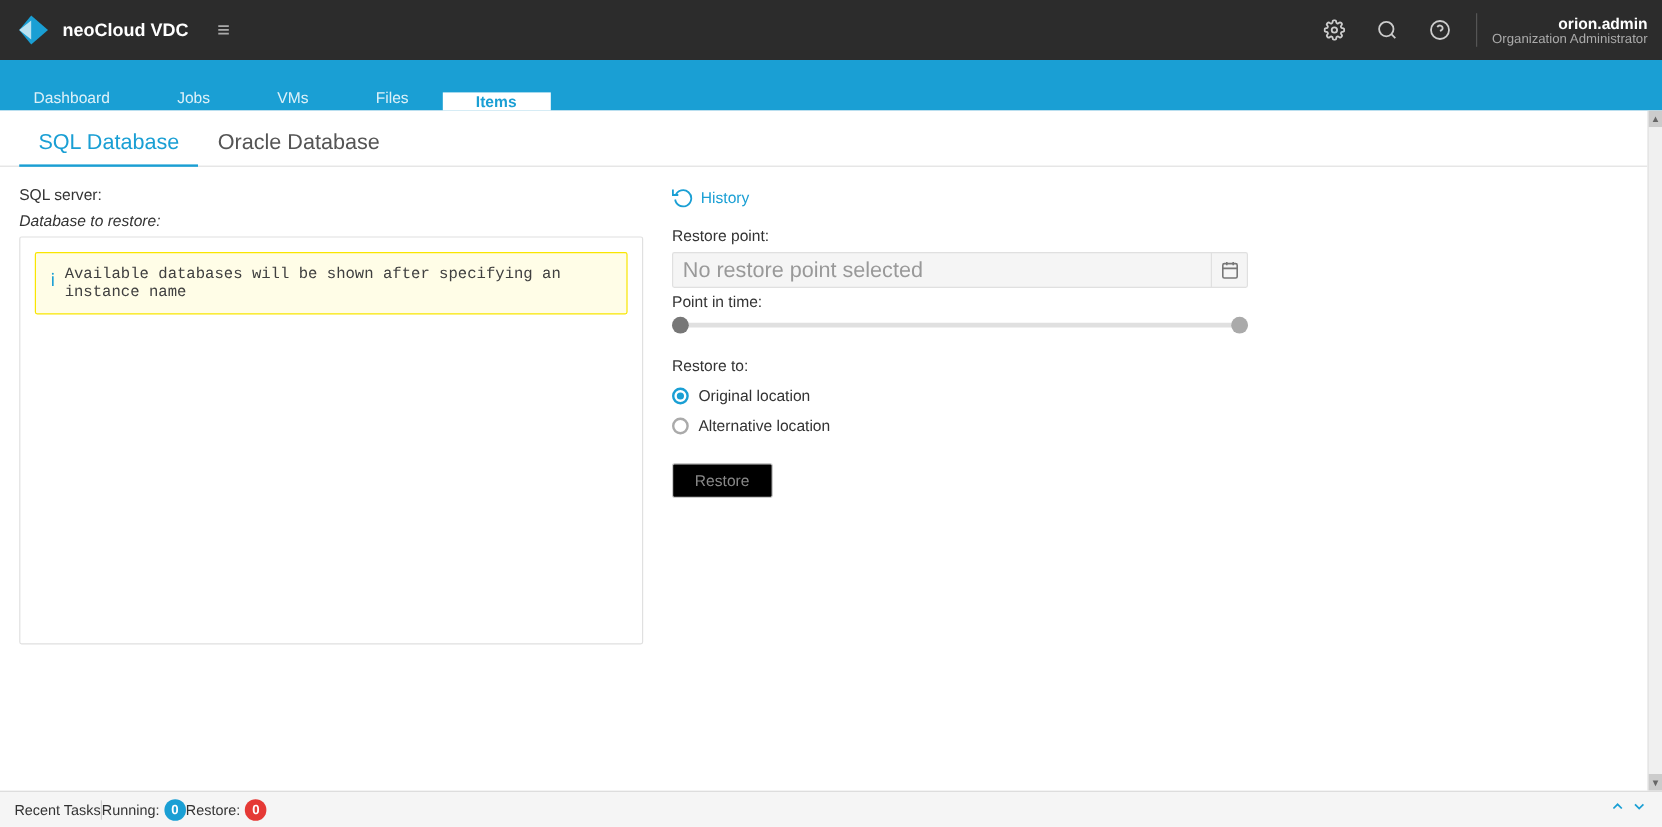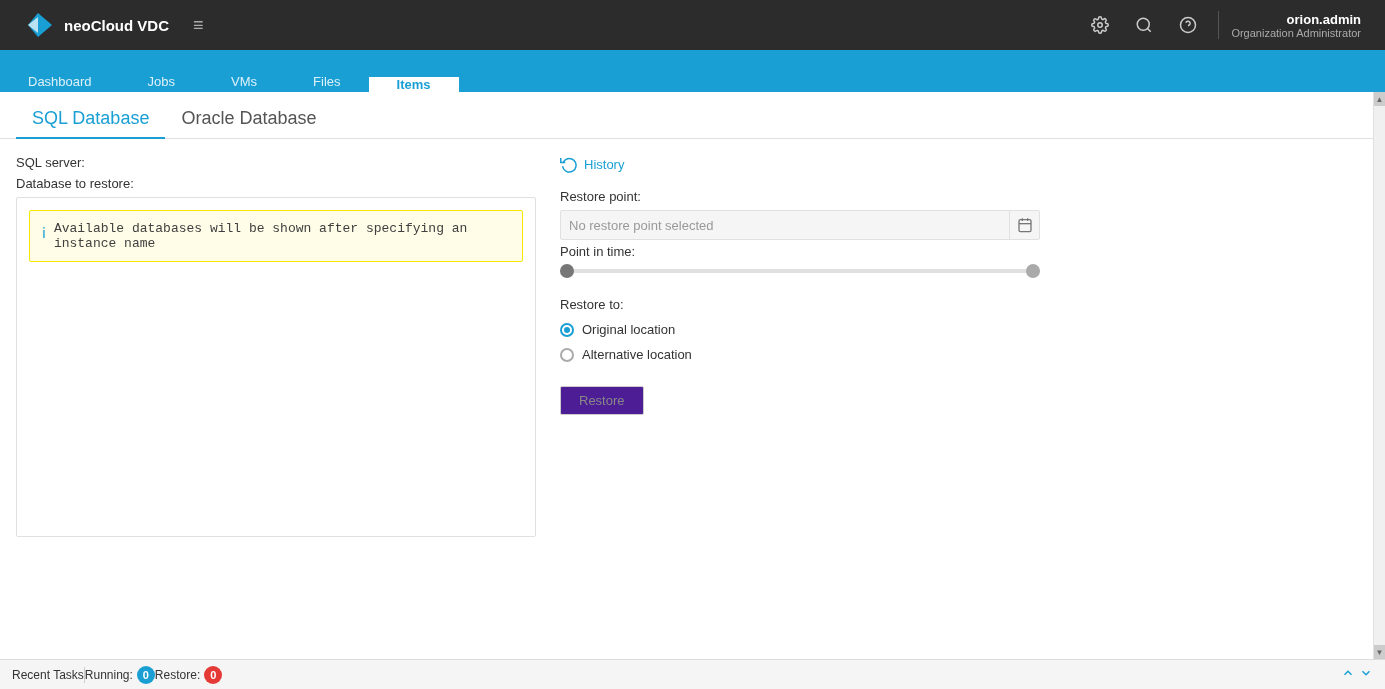--- a/index.html
+++ b/index.html
@@ -4,21 +4,21 @@
   <style>
     * { box-sizing: border-box; margin: 0; padding: 0; }
     body { font-family: 'Segoe UI', Arial, sans-serif; font-size: 13px; background: #f5f5f5; height: 689px; overflow: hidden; display: flex; flex-direction: column; }
 
     
     .topbar {
       background: #2c2c2c;
       height: 50px;
       display: flex;
       align-items: center;
-      padding: 0 24px;
+      padding: 0 12px;
       flex-shrink: 0;
     }
     .topbar-logo {
       display: flex;
       align-items: center;
       gap: 8px;
       color: white;
       font-size: 15px;
       font-weight: 600;
       margin-right: 16px;
@@ -186,20 +186,21 @@
       cursor: pointer;
       white-space: nowrap;
       height: 30px;
     }
 
     
     .db-restore-label {
       font-size: 13px;
       color: #333;
       margin-bottom: 6px;
+      font-style: italic;
     }
     .db-restore-box {
       border: 1px solid #e0e0e0;
       border-radius: 2px;
       background: white;
       height: 340px;
       display: flex;
       align-items: flex-start;
       padding: 12px;
     }
@@ -251,21 +252,21 @@
       align-items: center;
       border: 1px solid #e0e0e0;
       background: #f5f5f5;
       height: 30px;
       border-radius: 2px;
       width: 480px;
     }
     .restore-point-placeholder {
       flex: 1;
       padding: 0 8px;
-      font-size: 13px;
+      font-size: 18px;
       color: #999;
     }
     .calendar-icon {
       width: 30px;
       height: 30px;
       display: flex;
       align-items: center;
       justify-content: center;
       color: #777;
       cursor: pointer;
@@ -353,21 +354,21 @@
       border-radius: 50%;
     }
     .radio-label {
       font-size: 13px;
       color: #333;
     }
 
     
     .restore-btn {
       padding: 6px 18px;
-      background: #4c1d95;
+      background: #000000;
       border: 1px solid #ccc;
       border-radius: 2px;
       color: #888;
       font-size: 13px;
       cursor: not-allowed;
     }
 
     
     .scroll-track {
       width: 12px;

